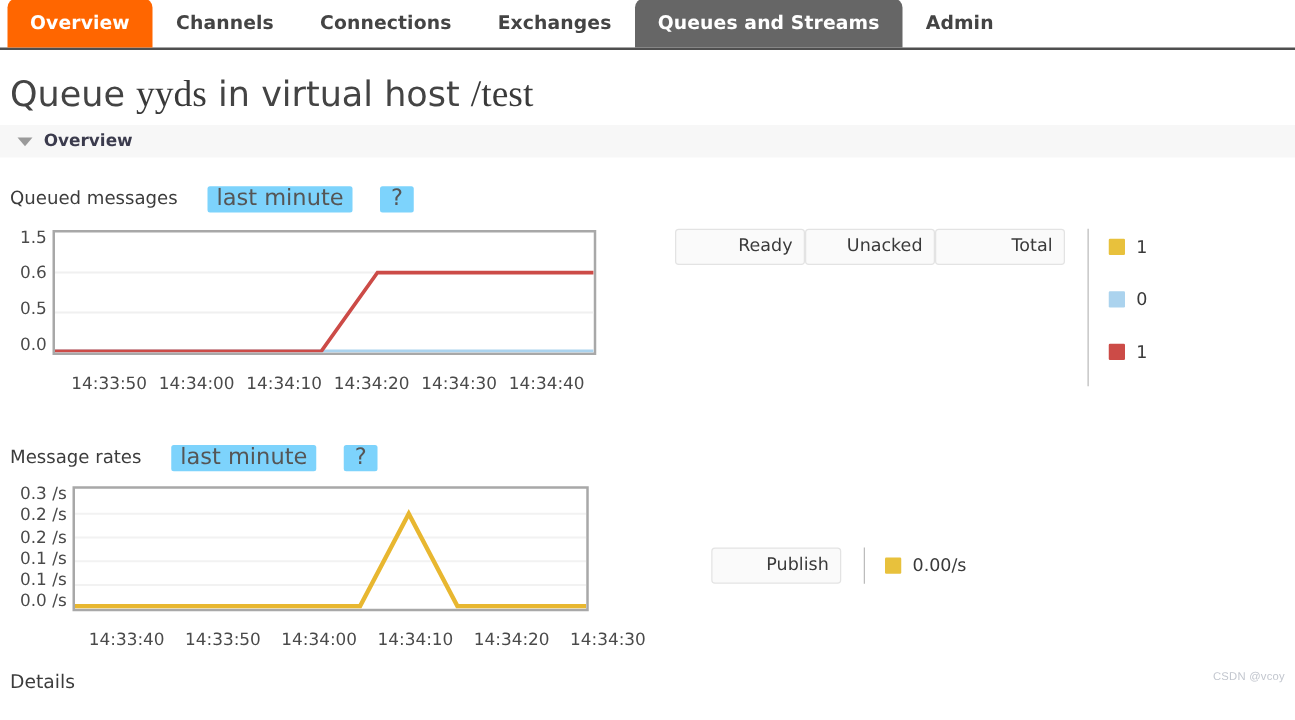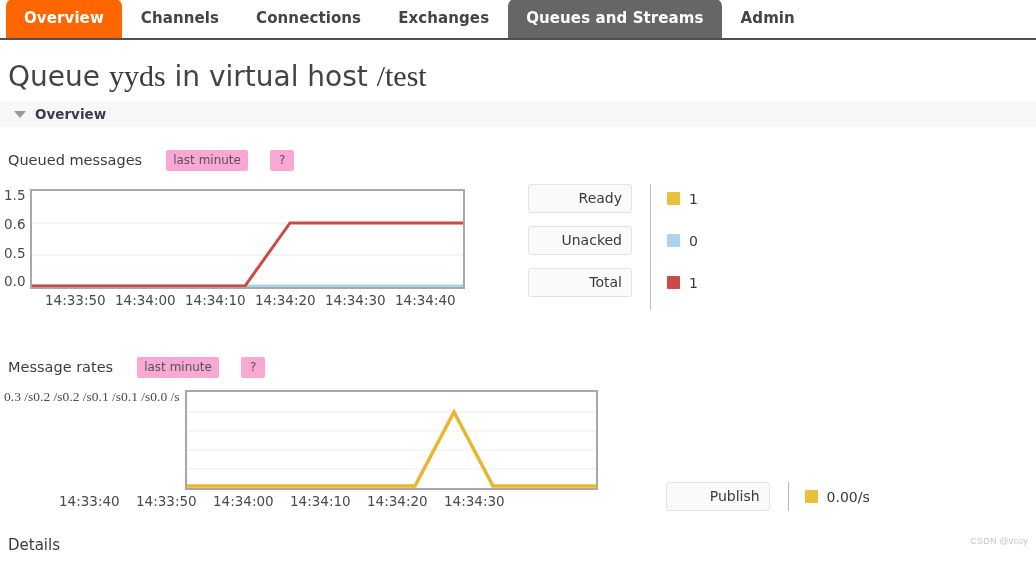--- a/index.html
+++ b/index.html
@@ -99,34 +99,34 @@
     margin-top: 22px;
     height: 22px;
     gap: 22px;
   }
   .block-head .btitle {
     font-size: 14.5px;
     color: #3c3c3c;
     margin-right: 2px;
   }
   .pill {
-    background: #f9a8d4;
+    background: #7dd3fc;
     color: #555555;
-    font-size: 12px;
+    font-size: 18px;
     border-radius: 2px;
     padding: 2px 7px 3px 7px;
     line-height: 16px;
     cursor: pointer;
     border: none;
     font-family: inherit;
   }
   .pill.q { padding-left: 9px; padding-right: 9px; }
 
   
-  .chart-row { display: flex; align-items: flex-end; padding-left: 4px; margin-top: 9px; }
+  .chart-row { display: flex; align-items: center; padding-left: 16px; margin-top: 9px; }
   .chart-wrap { position: relative; }
 
   .ylabels {
     display: inline-block;
     vertical-align: top;
     text-align: right;
     font-size: 13.5px;
     color: #4a4a4a;
     padding-right: 5px;
   }
@@ -142,30 +142,30 @@
   }
   .plot svg { display: block; }
 
   .xlabels {
     position: relative;
     font-size: 13.5px;
     color: #4a4a4a;
     height: 18px;
     margin-top: 3px;
   }
-  .xlabels span { position: absolute; top: 0; white-space: nowrap; }
+  .xlabels span { position: absolute; top: 12px; white-space: nowrap; }
 
   
   .legend {
     display: flex;
     align-items: flex-start;
     margin-left: 46px;
     margin-top: 4px;
   }
-  .legend-names { display: flex; flex-direction: column; }
+  .legend-names { display: flex; flex-direction: row; }
   .legend-name {
     width: 104px;
     text-align: right;
     font-size: 14px;
     color: #3a3a3a;
     background: #fafafa;
     border: 1px solid #e3e3e3;
     border-radius: 3px;
     padding: 5px 9px 6px 9px;
     margin-bottom: 13px;
@@ -303,21 +303,21 @@
 
   <div class="block-head" style="margin-top:46px;">
     <span class="btitle">Message rates</span>
     <button class="pill">last minute</button>
     <button class="pill q">?</button>
   </div>
 
   <div class="chart-row" style="margin-top:12px;">
     <div class="chart-wrap">
       <div style="display:flex;">
-        <div class="ylabels" style="height:100px; display:flex; flex-direction:row; justify-content:space-between;font-family:Liberation Serif, serif;">
+        <div class="ylabels" style="height:100px; display:flex; flex-direction:column; justify-content:space-between;">
           <div>0.3 /s</div>
           <div>0.2 /s</div>
           <div>0.2 /s</div>
           <div>0.1 /s</div>
           <div>0.1 /s</div>
           <div>0.0 /s</div>
         </div>
         <div class="plot" style="width:413px;height:100px;">
           <svg width="409" height="96" viewBox="0 0 409 96">
             <line x1="0" y1="77" x2="409" y2="77" stroke="#f2f2f2" stroke-width="1.5"></line>

